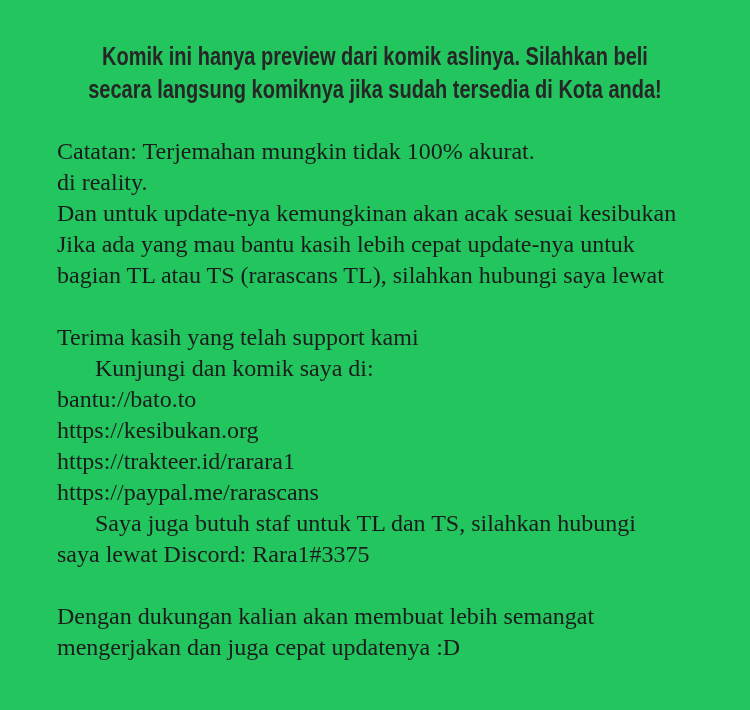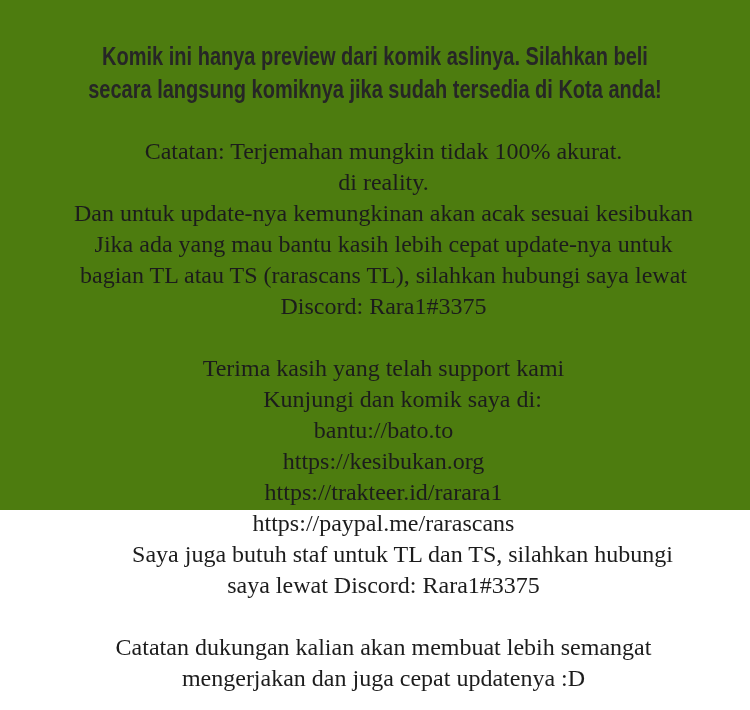--- a/index.html
+++ b/index.html
@@ -8,22 +8,22 @@
   }
   body {
     width: 750px;
     height: 710px;
     background: #ffffff;
     overflow: hidden;
     position: relative;
   }
   .page {
     width: 750px;
-    height: 510px;
-    background: #4d7c0f;
+    height: 710px;
+    background: #22c55e;
     color: #1f1f1f;
     position: relative;
   }
   
   .notice {
     padding-top: 40px;
     text-align: center;
     font-family: "Liberation Sans", "DejaVu Sans", sans-serif;
     font-weight: 700;
     font-size: 25px;
@@ -40,21 +40,20 @@
   }
   
   .body-text {
     margin-top: 30px;
     padding-left: 57px;
     padding-right: 40px;
     font-family: "Liberation Serif", "DejaVu Serif", serif;
     font-size: 24px;
     line-height: 31px;
     color: #1c1c1c;
-    text-align: center;
   }
   .line {
     white-space: nowrap;
   }
   .line.indent {
     padding-left: 38px;
   }
   .blank-line {
     height: 31px;
   }
@@ -68,32 +67,31 @@
     <span class="notice-line">Komik ini hanya preview dari komik aslinya. Silahkan beli</span>
     <span class="notice-line">secara langsung komiknya jika sudah tersedia di Kota anda!</span>
   </div>
 
   <div class="body-text">
     <div class="line">Catatan: Terjemahan mungkin tidak 100% akurat.</div>
     <div class="line">di reality.</div>
     <div class="line">Dan untuk update-nya kemungkinan akan acak sesuai kesibukan</div>
     <div class="line">Jika ada yang mau bantu kasih lebih cepat update-nya untuk</div>
     <div class="line">bagian TL atau TS (rarascans TL), silahkan hubungi saya lewat</div>
-    <div class="line">Discord: Rara1#3375</div>
 
     <div class="blank-line"></div>
 
     <div class="line">Terima kasih yang telah support kami</div>
     <div class="line indent">Kunjungi dan komik saya di:</div>
     <div class="line">bantu://bato.to</div>
     <div class="line">https://kesibukan.org</div>
     <div class="line">https://trakteer.id/rarara1</div>
     <div class="line">https://paypal.me/rarascans</div>
     <div class="line indent">Saya juga butuh staf untuk TL dan TS, silahkan hubungi</div>
     <div class="line">saya lewat Discord: Rara1#3375</div>
 
     <div class="blank-line"></div>
 
-    <div class="line">Catatan dukungan kalian akan membuat lebih semangat</div>
+    <div class="line">Dengan dukungan kalian akan membuat lebih semangat</div>
     <div class="line">mengerjakan dan juga cepat updatenya :D</div>
   </div>
 
 </div>
 
 </body></html>

